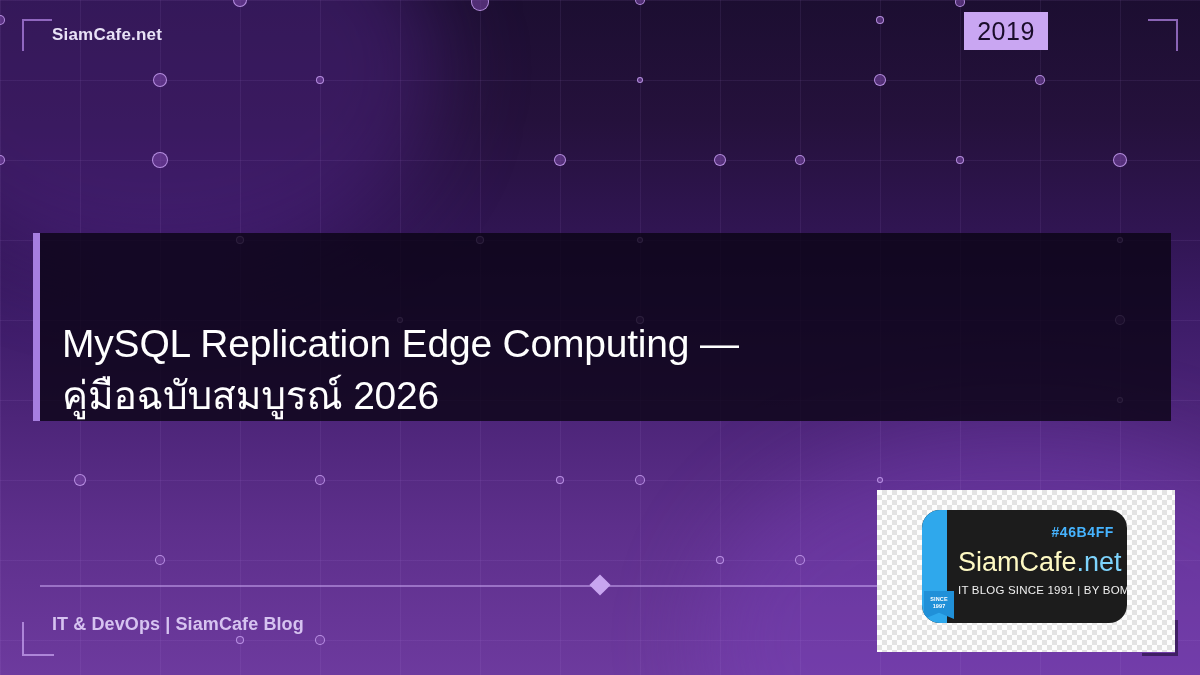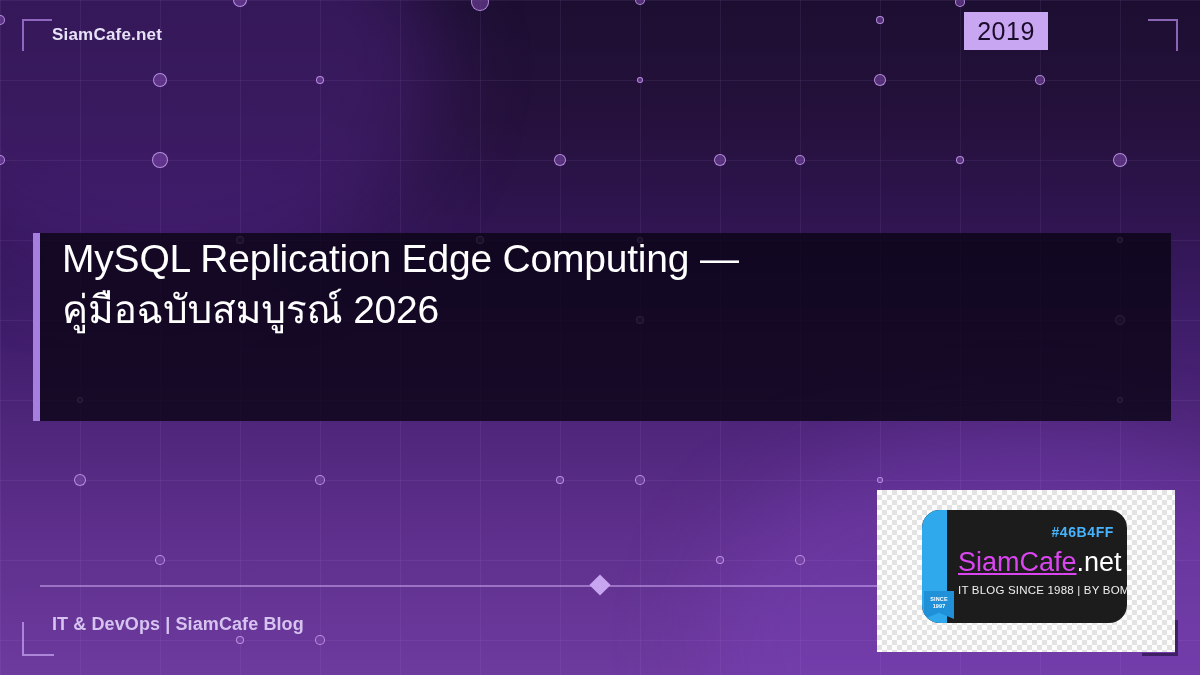--- a/index.html
+++ b/index.html
@@ -113,21 +113,21 @@
   .title-block {
     position: absolute;
     left: 33px;
     top: 233px;
     width: 1138px;
     height: 188px;
     background: rgba(10, 4, 20, 0.80);
     box-sizing: border-box;
     border-left: 7px solid #a67ee0;
     display: flex;
-    align-items: flex-start;
+    align-items: flex-end;
   }
   .title-text {
     color: #ffffff;
     font-size: 39px;
     line-height: 1.32;
     font-weight: normal;
     padding-left: 22px;
     padding-right: 20px;
     letter-spacing: -0.2px;
     white-space: pre-line;
@@ -219,22 +219,22 @@
     font-weight: bold;
     letter-spacing: 0.6px;
   }
   .logo-name {
     position: absolute;
     left: 36px;
     top: 37px;
     font-size: 27px;
     white-space: nowrap;
   }
-  .logo-name .part-a { color: #d946ef; text-decoration: underline; }
-  .logo-name .part-b { color: #ffffff; }
+  .logo-name .part-a { color: #fef9c3; }
+  .logo-name .part-b { color: #7dd3fc; }
   .logo-tag {
     position: absolute;
     left: 36px;
     top: 74px;
     color: #f0f0f0;
     font-size: 11.5px;
     letter-spacing: 0.2px;
     white-space: nowrap;
   }
 </style>
@@ -304,17 +304,17 @@
   <div class="divider"></div>
   <div class="diamond"></div>
   <div class="footer-text">IT &amp; DevOps | SiamCafe Blog</div>
 
   <div class="logo-card">
     <div class="logo-inner">
       <div class="logo-stripe"></div>
       <div class="ribbon"><span>SINCE</span><br><span>1997</span></div>
       <div class="hexlabel">#46B4FF</div>
       <div class="logo-name"><span class="part-a">SiamCafe</span><span class="part-b">.net</span></div>
-      <div class="logo-tag">IT BLOG SINCE 1988 | BY BOM</div>
+      <div class="logo-tag">IT BLOG SINCE 1991 | BY BOM</div>
     </div>
   </div>
 
 </div>
 
 </body></html>

